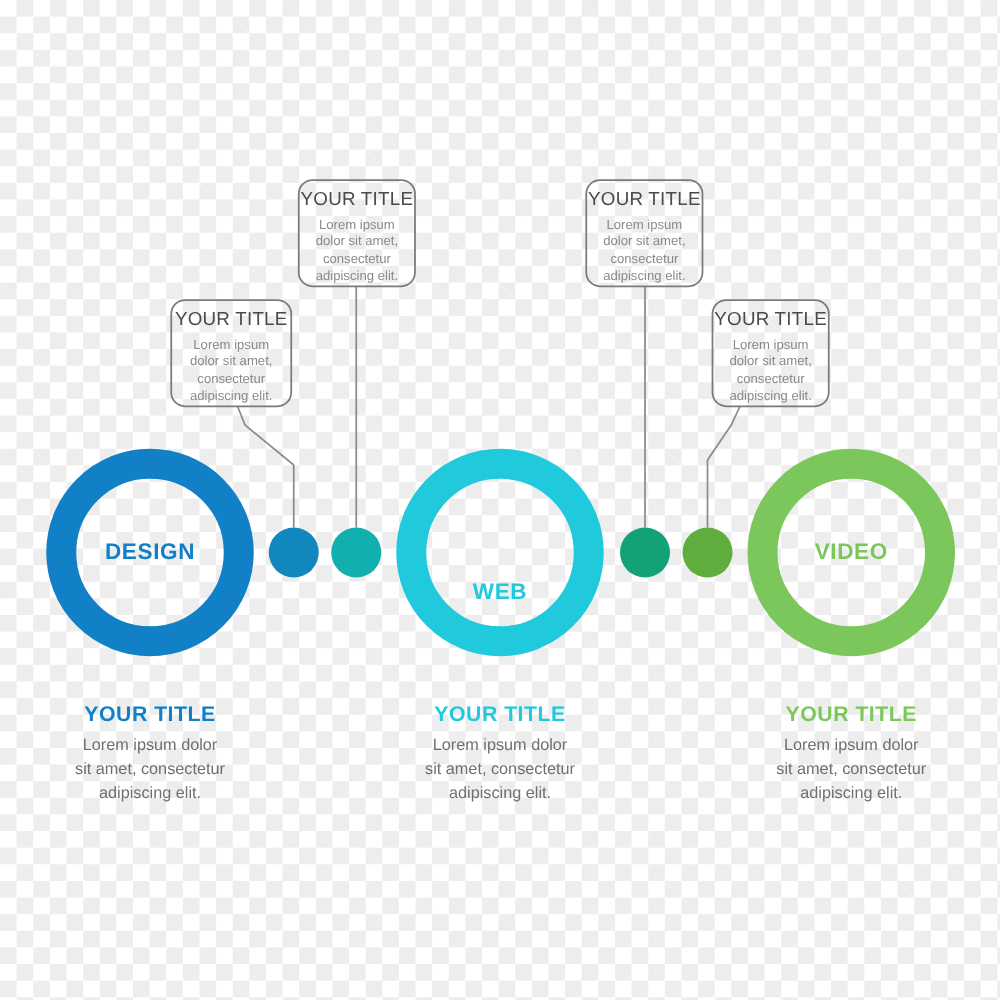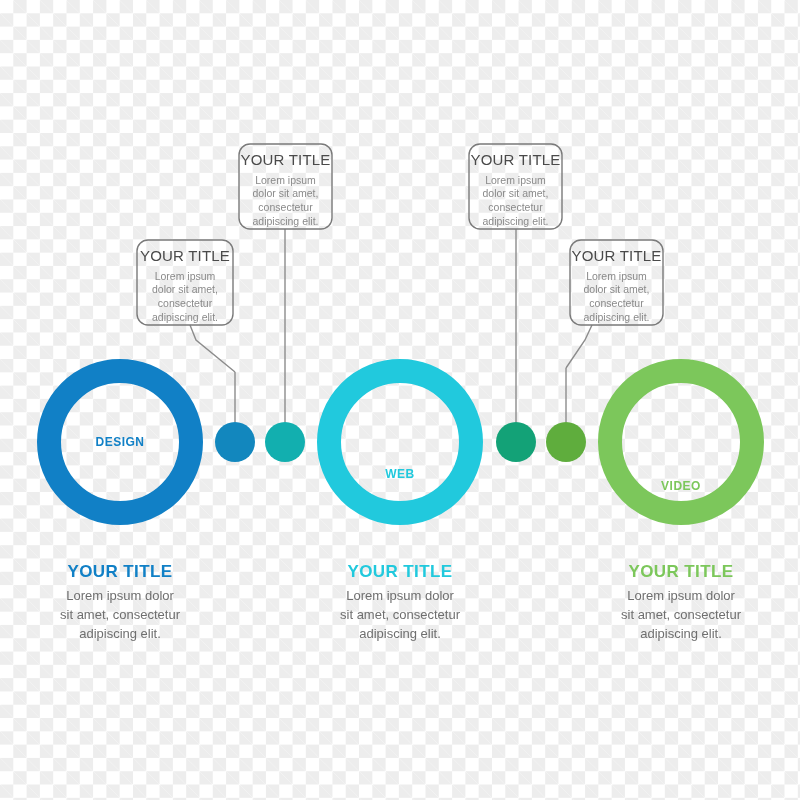--- a/index.html
+++ b/index.html
@@ -33,21 +33,21 @@
     top: 0;
     width: 800px;
     height: 800px;
   }
 
   
   .ring-label {
     position: absolute;
     text-align: center;
     font-weight: bold;
-    font-size: 12px;
+    font-size: 18px;
     letter-spacing: 0.5px;
     transform: translate(-50%, -50%);
     white-space: nowrap;
   }
 
   
   .callout-text {
     position: absolute;
     text-align: center;
     box-sizing: border-box;
@@ -118,21 +118,21 @@
         <circle cx="235" cy="442" r="20" fill="#1287BE"></circle>
         <circle cx="285" cy="442" r="20" fill="#12AFAF"></circle>
         <circle cx="516" cy="442" r="20" fill="#13A277"></circle>
         <circle cx="566" cy="442" r="20" fill="#5FAD3D"></circle>
       </g>
   </svg>
 
   <div id="ring-labels">
       <div class="ring-label" style="left: 120px; top: 442px; color: rgb(17, 128, 198);">DESIGN</div>
       <div class="ring-label" style="left: 400px; top: 442px; color: rgb(33, 201, 221); margin-top: 32px;">WEB</div>
-      <div class="ring-label" style="left: 681px; top: 442px; color: rgb(124, 199, 91); margin-top: 44px;">VIDEO</div>
+      <div class="ring-label" style="left: 681px; top: 442px; color: rgb(124, 199, 91);">VIDEO</div>
     </div>
   <div id="callout-texts">
       <div class="callout-text" style="left: 137px; top: 248px; width: 96px;">
         <p class="callout-title">YOUR TITLE</p>
         <p class="callout-body" style="padding: 0px 9px;">Lorem ipsum dolor sit amet, consectetur adipiscing elit.</p>
       </div>
       <div class="callout-text" style="left: 239px; top: 152px; width: 93px;">
         <p class="callout-title">YOUR TITLE</p>
         <p class="callout-body" style="padding: 0px 9px;">Lorem ipsum dolor sit amet, consectetur adipiscing elit.</p>
       </div>

